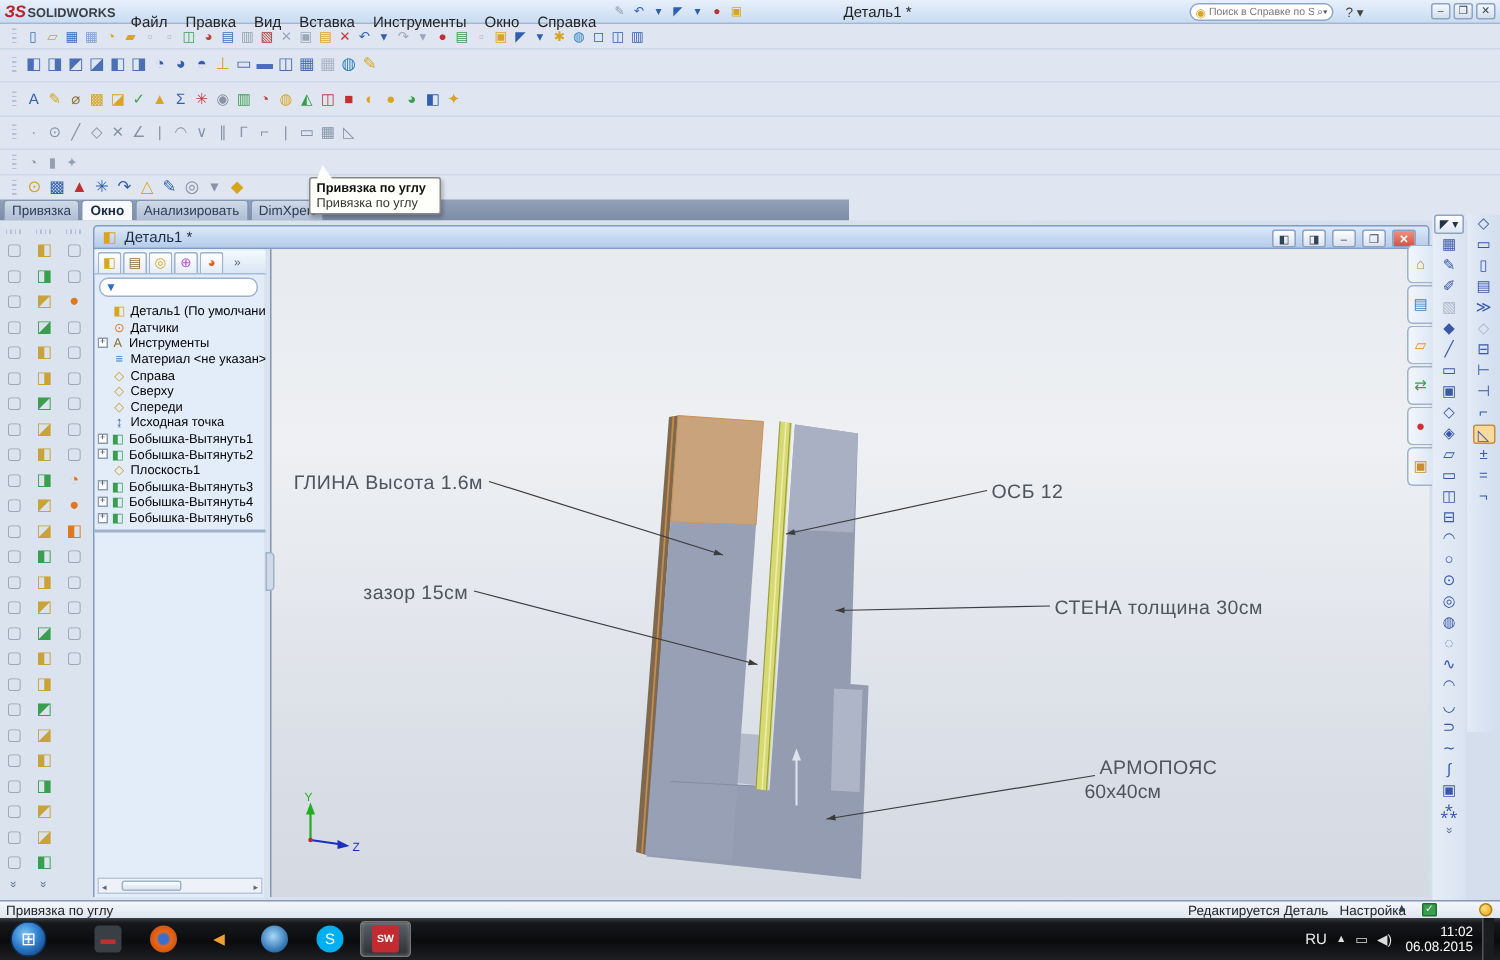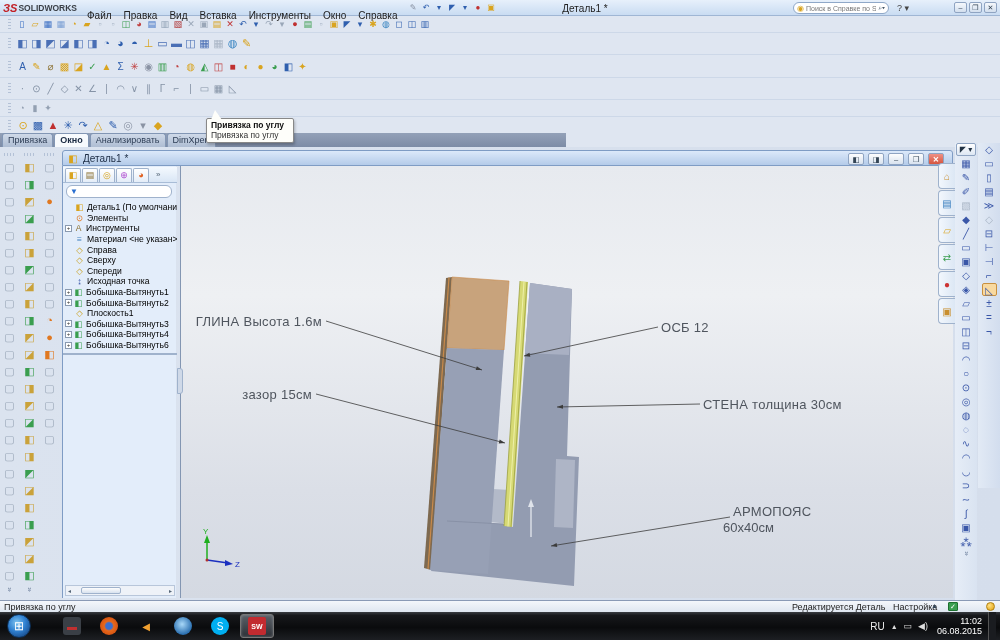--- a/index.html
+++ b/index.html
@@ -361,21 +361,21 @@
   <div id="filterbox"><span style="color:#2a6fd0">▼</span></div>
   <div id="tree">
       <div class="trowi">
         <span class="noexp"></span>
         <span class="ti" style="color: rgb(217, 164, 31);">◧</span>
         <span class="tl">Деталь1 (По умолчанию &lt;&lt;По</span>
       </div>
       <div class="trowi">
         <span class="noexp"></span>
         <span class="ti" style="color: rgb(224, 120, 32);">⊙</span>
-        <span class="tl">Элементы</span>
+        <span class="tl">Датчики</span>
       </div>
       <div class="trowi">
         <span class="exp">+</span>
         <span class="ti" style="color: rgb(138, 111, 47);">A</span>
         <span class="tl">Инструменты</span>
       </div>
       <div class="trowi">
         <span class="noexp"></span>
         <span class="ti" style="color: rgb(58, 127, 191);">≡</span>
         <span class="tl">Материал &lt;не указан&gt;</span>

